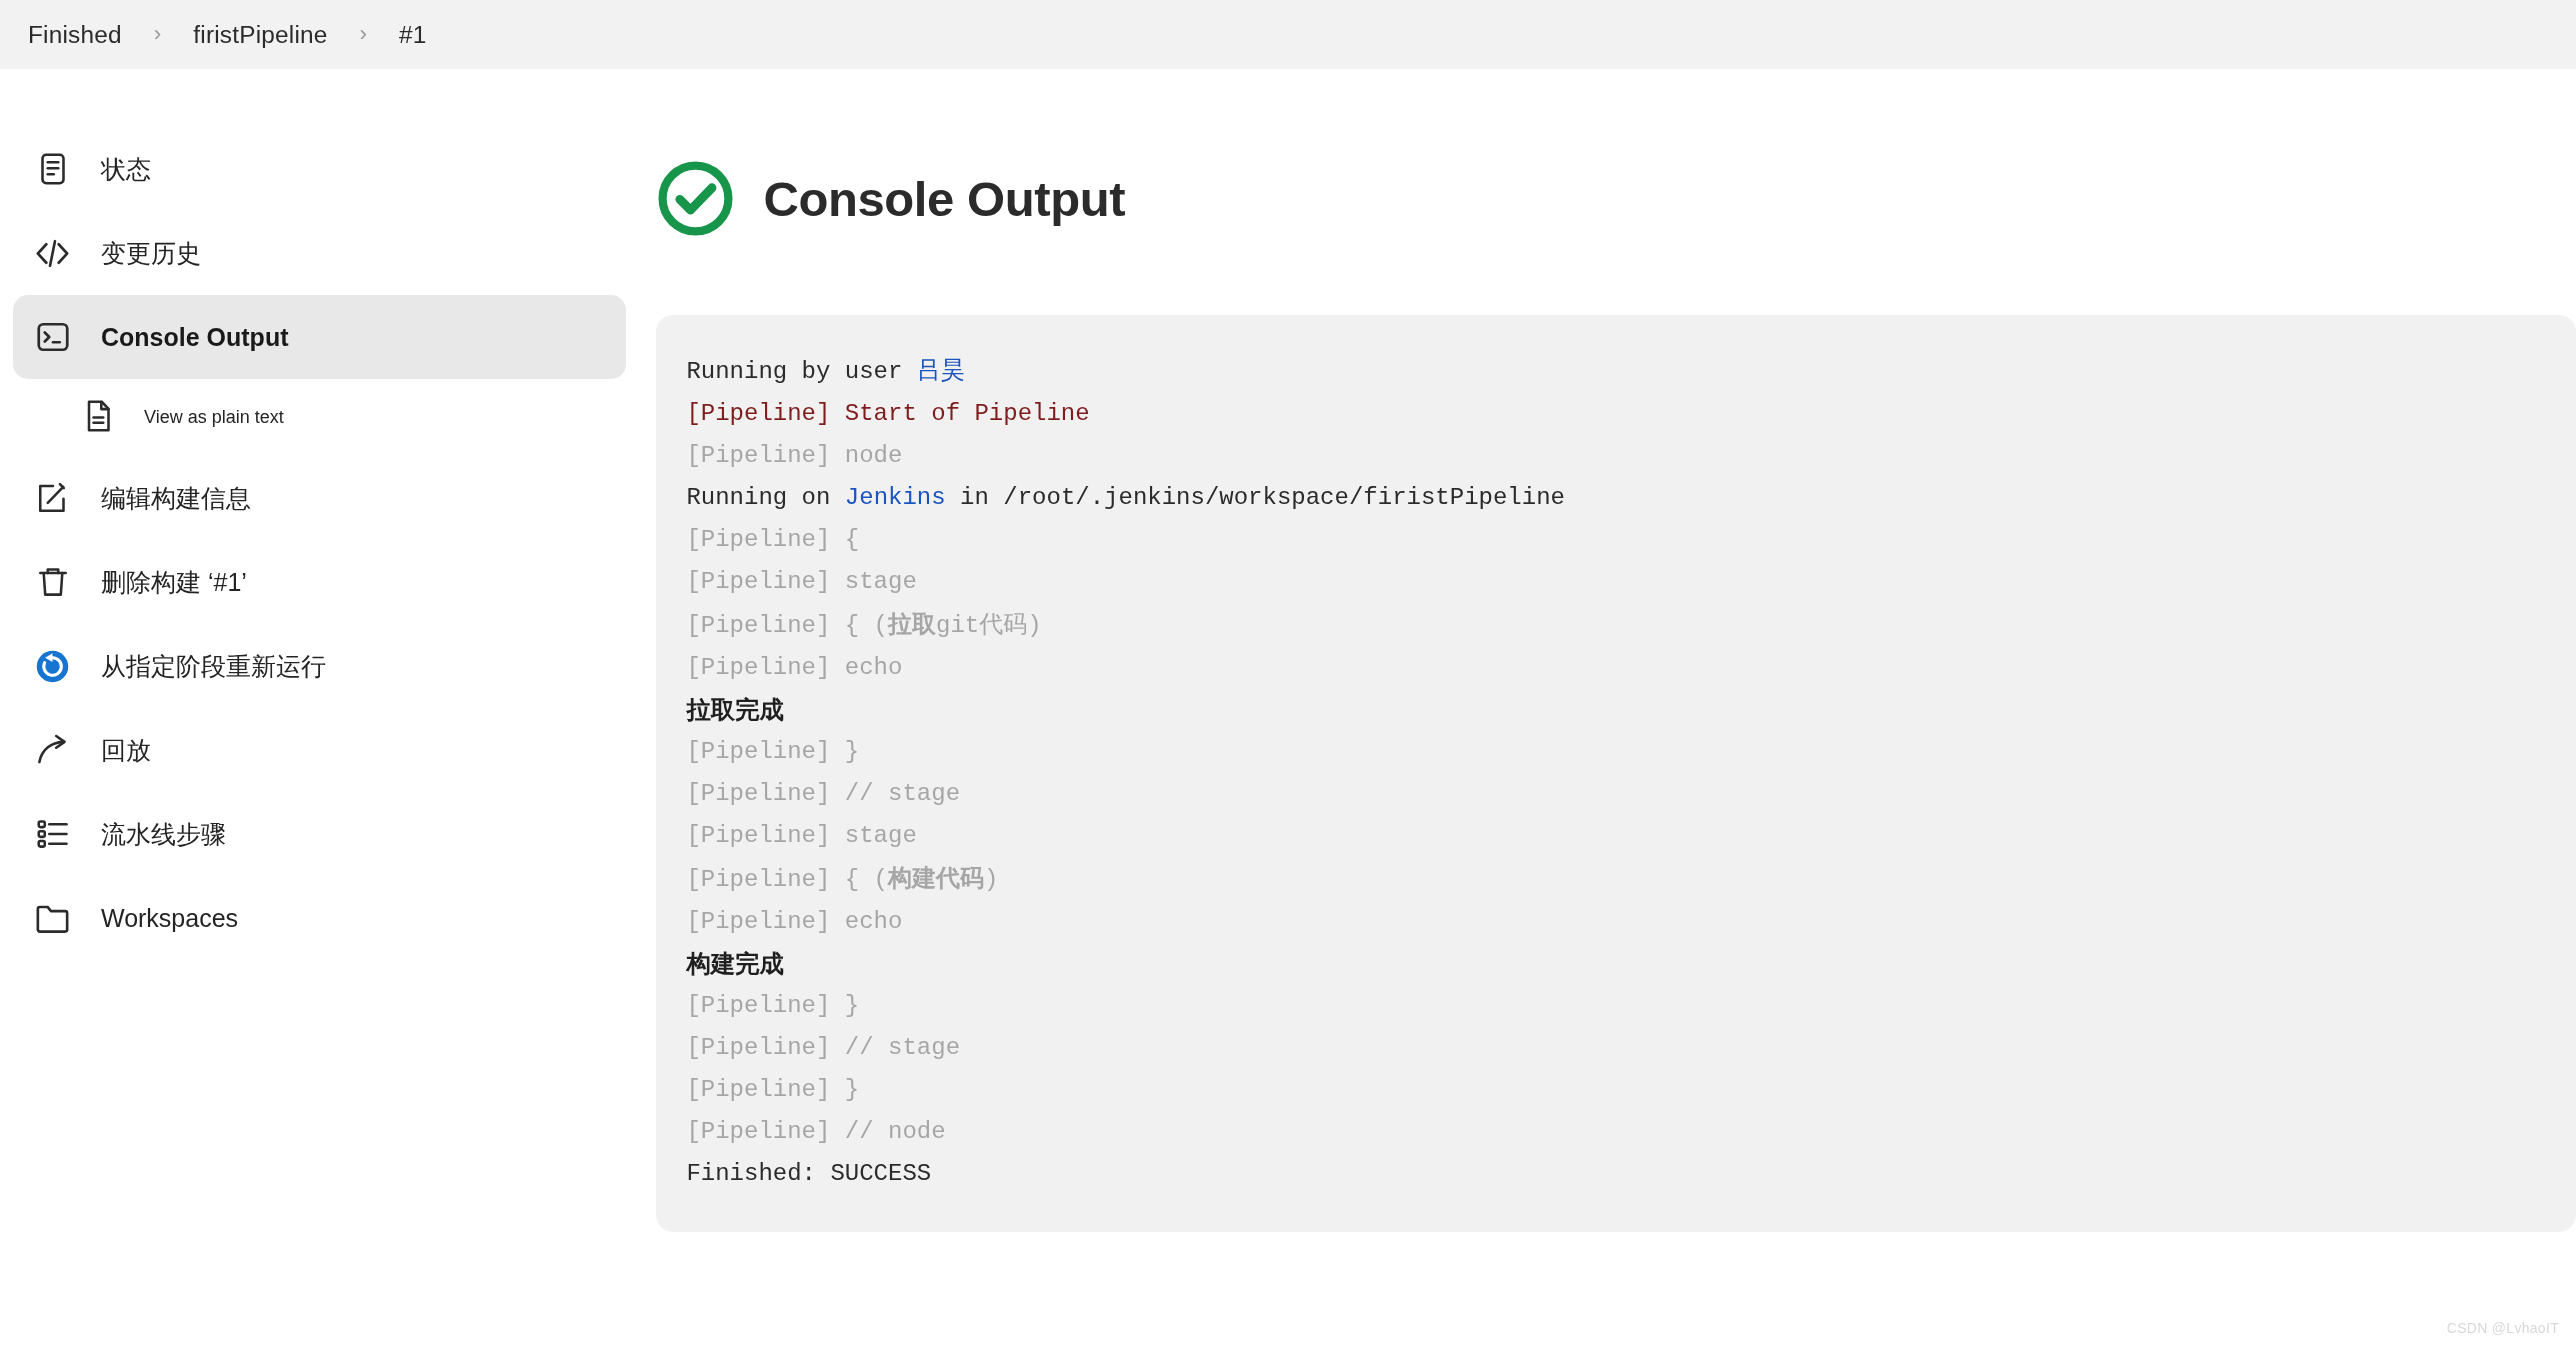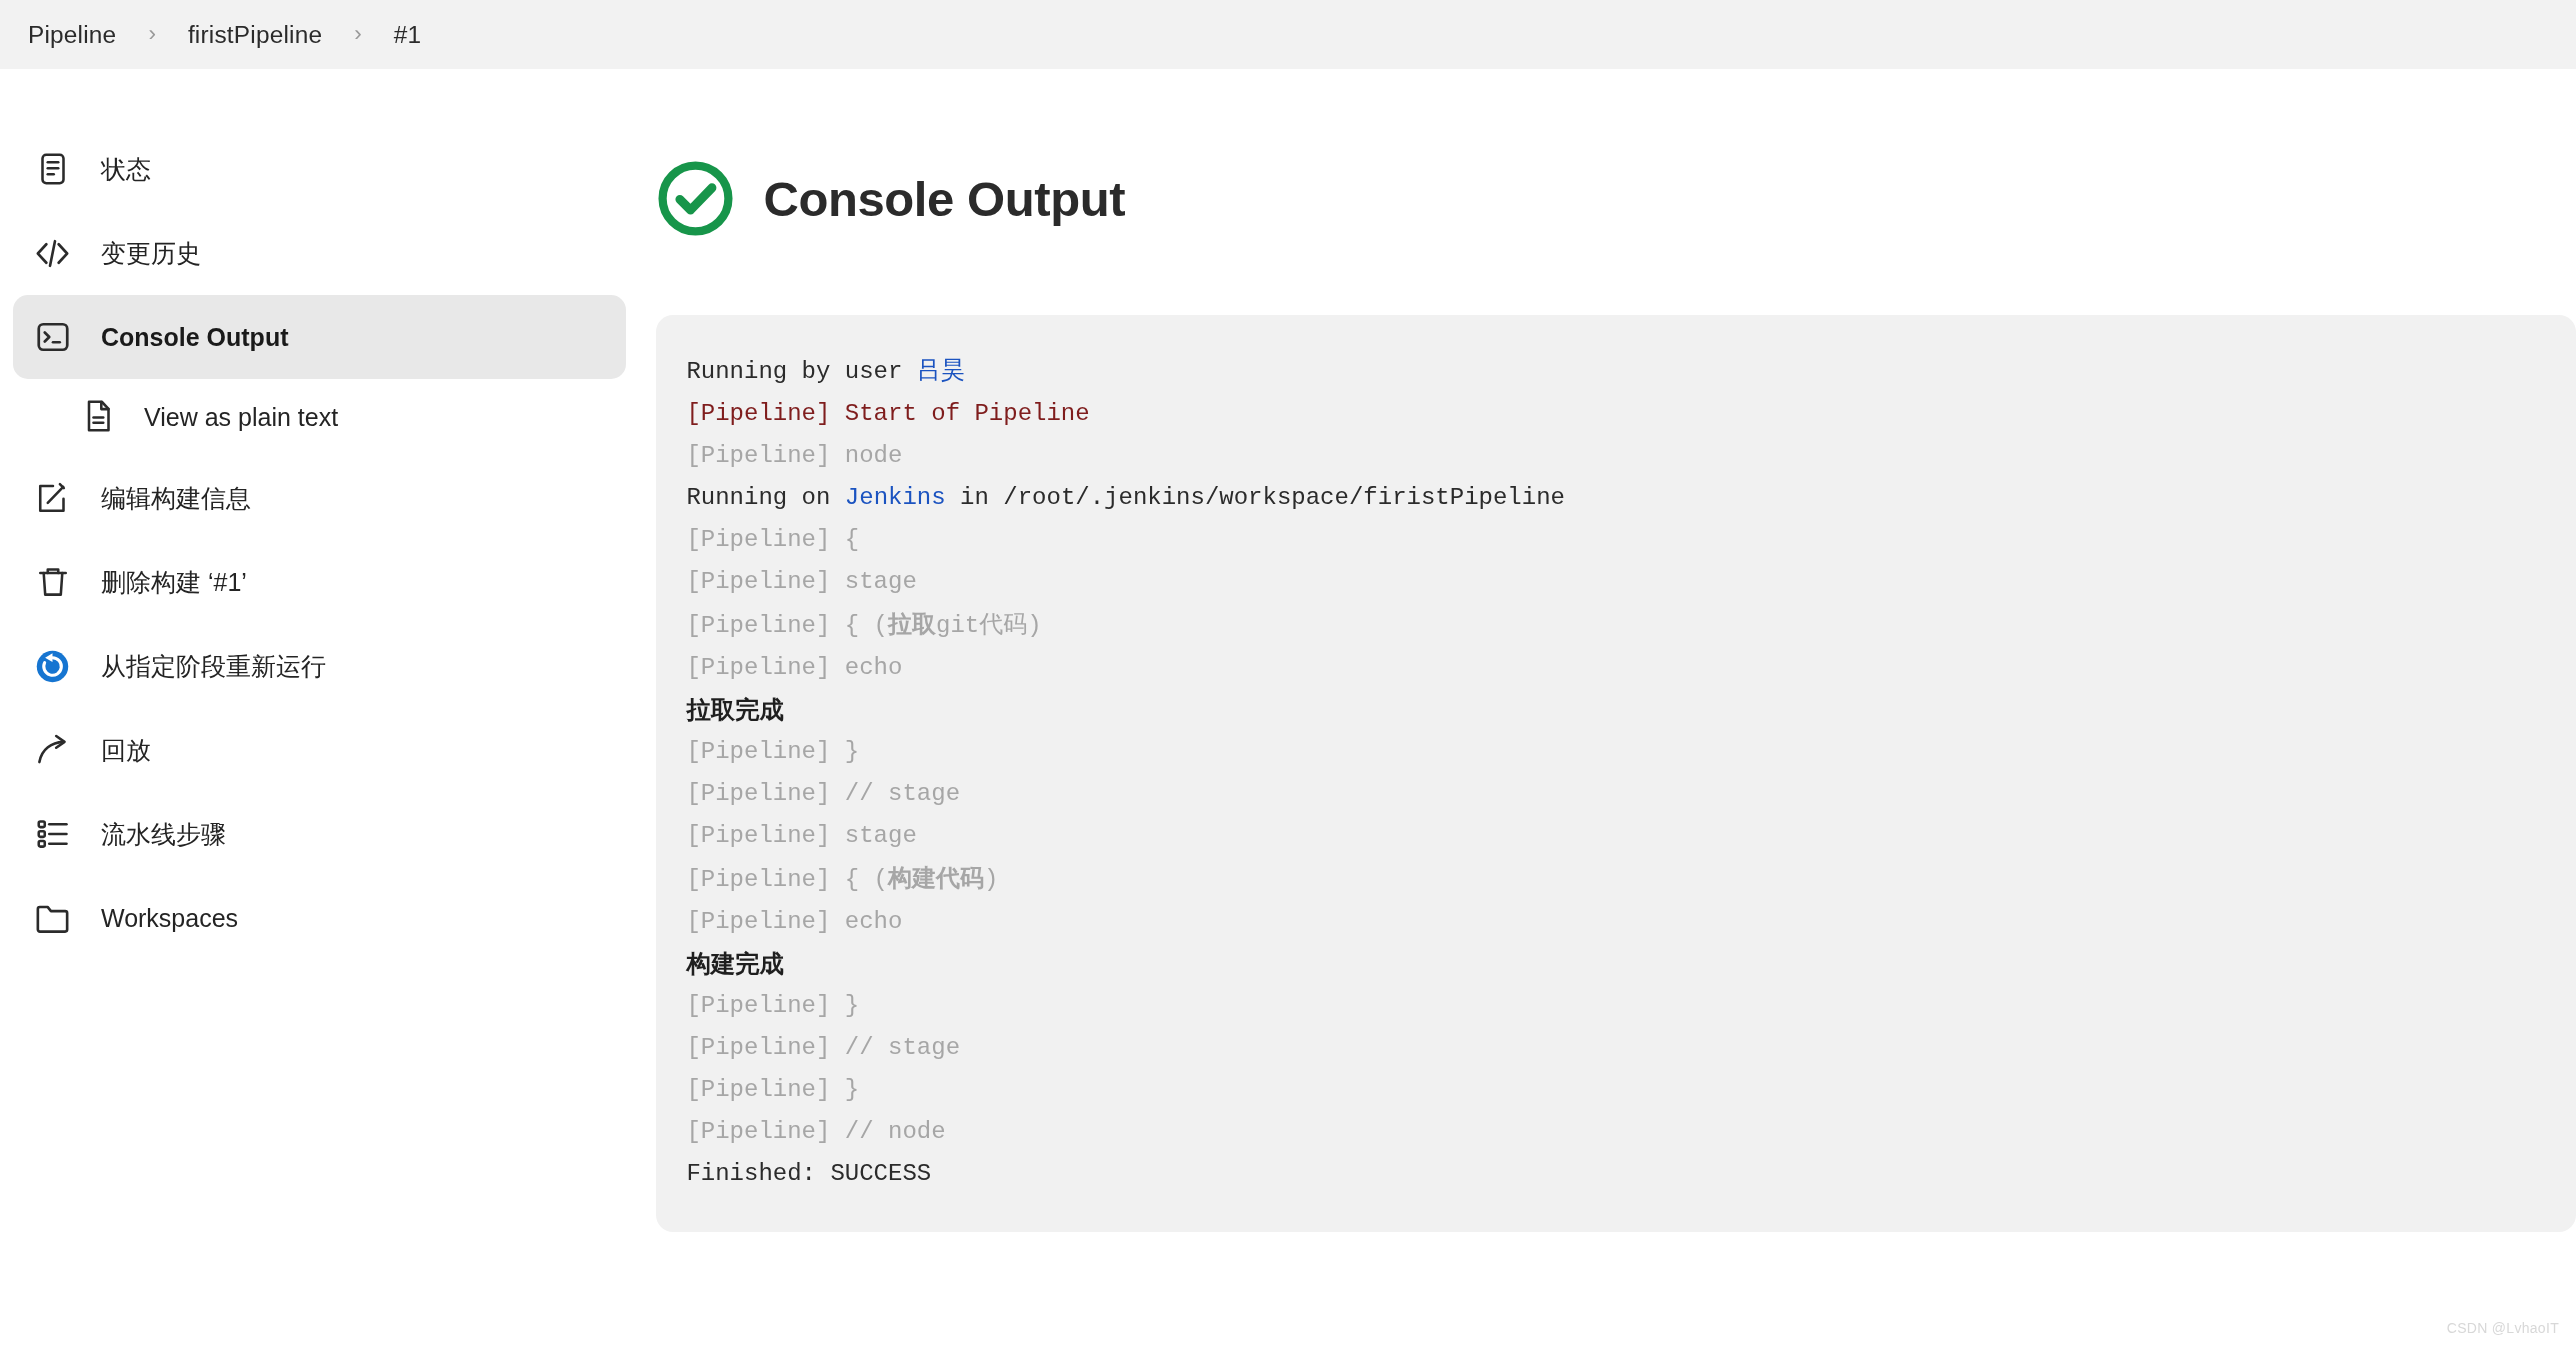--- a/index.html
+++ b/index.html
@@ -79,21 +79,21 @@
   }
   .nav-sub {
     display: flex;
     align-items: center;
     height: 77px;
     padding-left: 67px;
     gap: 28px;
     margin: 0 20.6px 0 13px;
     border-radius: 15px;
   }
-  .nav-sub .nav-label { font-size: 25px; }
+  .nav-sub .nav-label { font-size: 18px; }
 
   
   .main {
     flex: 1 1 auto;
     padding-top: 90px;
     padding-right: 0px;
     min-width: 0;
   }
   .page-head {
     display: flex;
@@ -146,21 +146,21 @@
     bottom: 13px;
     font-size: 14px;
     color: #d8d8d8;
     letter-spacing: 0.3px;
   }
 </style>
 </head>
 <body>
 
 <div class="breadcrumb-bar">
-  <span class="crumb">Pipeline</span>
+  <span class="crumb">Finished</span>
   <span class="crumb-sep">›</span>
   <span class="crumb">firistPipeline</span>
   <span class="crumb-sep">›</span>
   <span class="crumb">#1</span>
 </div>
 
 <div class="page">
 
   <nav class="sidebar">
 

